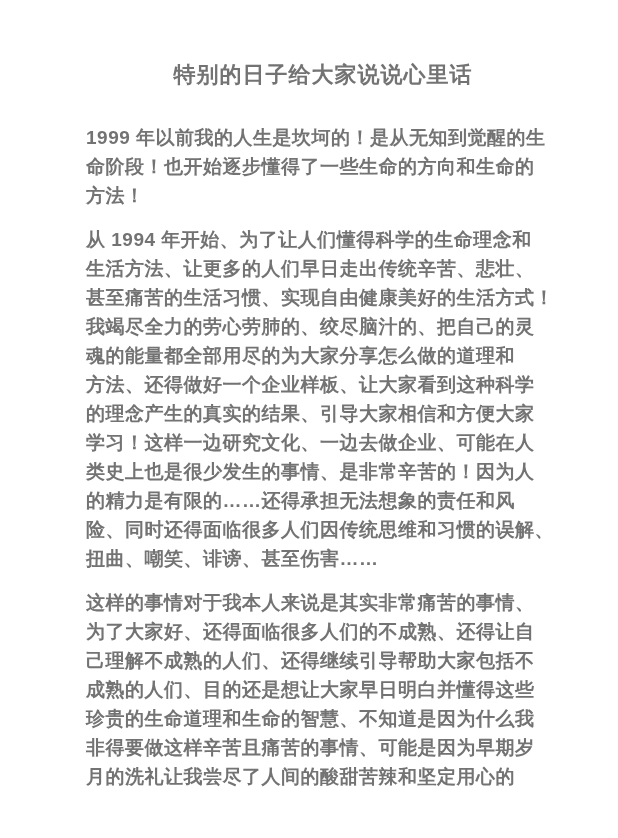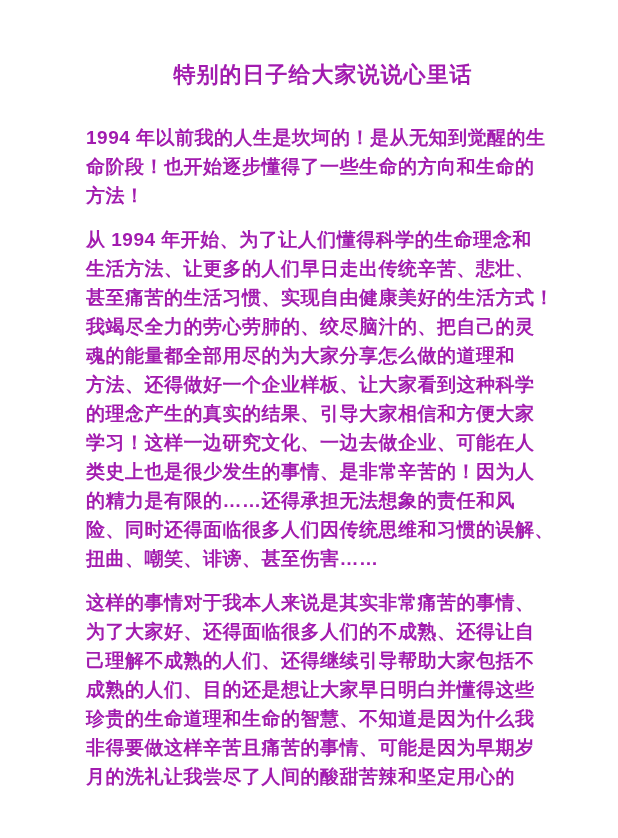--- a/index.html
+++ b/index.html
@@ -10,21 +10,21 @@
     width: 618px;
     height: 838px;
     overflow: hidden;
     font-family: "Liberation Sans", sans-serif;
   }
   .page {
     box-sizing: border-box;
     width: 618px;
     height: 838px;
     background: #ffffff;
-    color: #a21caf;
+    color: #737373;
     padding: 60px 58px 0 86px;
   }
   .doc-title {
     margin: 0 0 33px 0;
     text-align: center;
     font-size: 22px;
     line-height: 30px;
     font-weight: 700;
     letter-spacing: 1px;
     white-space: nowrap;
@@ -38,21 +38,21 @@
     white-space: pre-line; 
     text-align: left;
   }
 </style>
 </head>
 <body>
 
 <div class="page">
   <h1 class="doc-title">特别的日子给大家说说心里话</h1>
 
-  <p class="para">1994 年以前我的人生是坎坷的！是从无知到觉醒的生
+  <p class="para">1999 年以前我的人生是坎坷的！是从无知到觉醒的生
 命阶段！也开始逐步懂得了一些生命的方向和生命的
 方法！</p>
 
   <p class="para">从 1994 年开始、为了让人们懂得科学的生命理念和
 生活方法、让更多的人们早日走出传统辛苦、悲壮、
 甚至痛苦的生活习惯、实现自由健康美好的生活方式！
 我竭尽全力的劳心劳肺的、绞尽脑汁的、把自己的灵
 魂的能量都全部用尽的为大家分享怎么做的道理和
 方法、还得做好一个企业样板、让大家看到这种科学
 的理念产生的真实的结果、引导大家相信和方便大家

